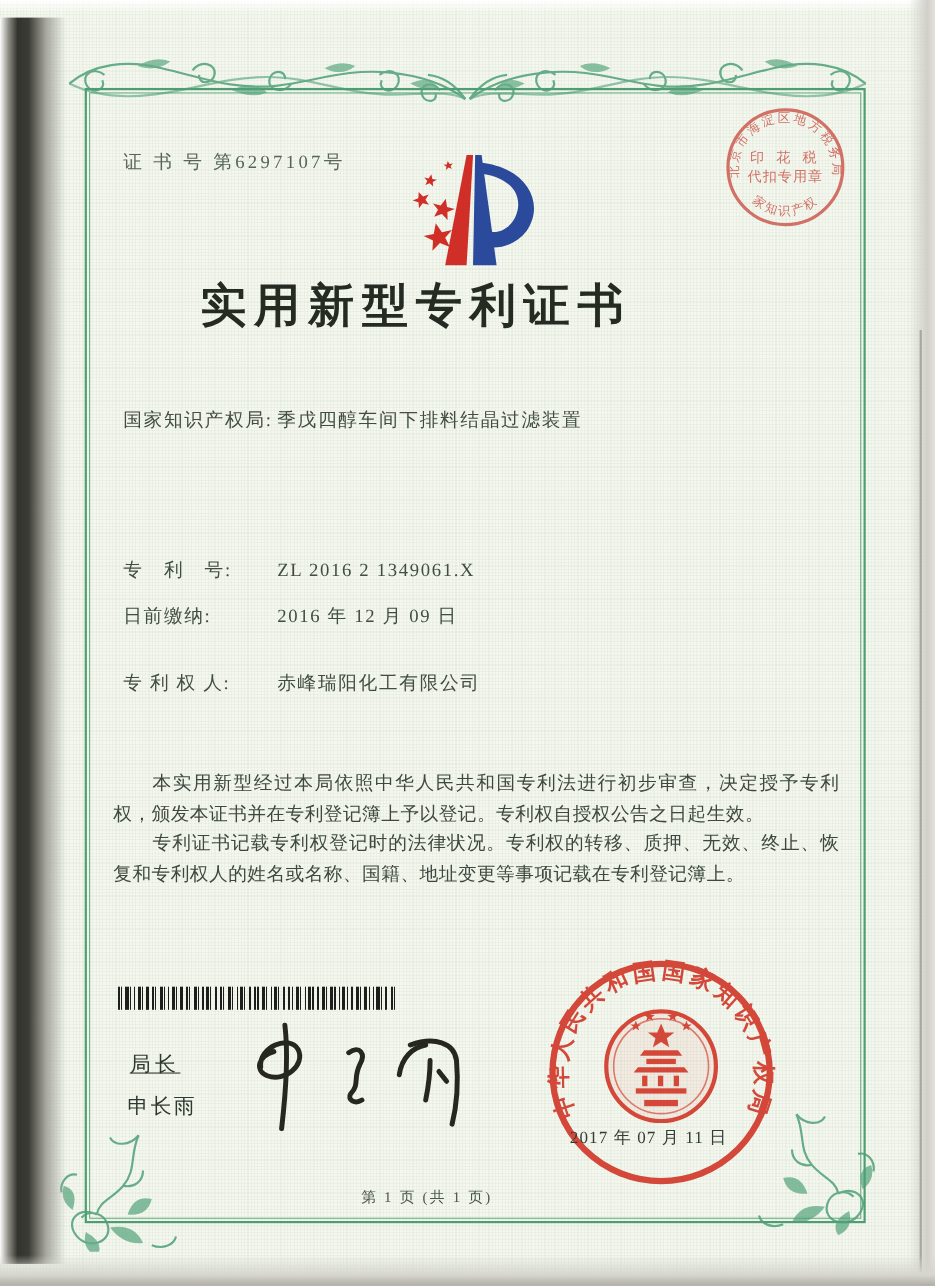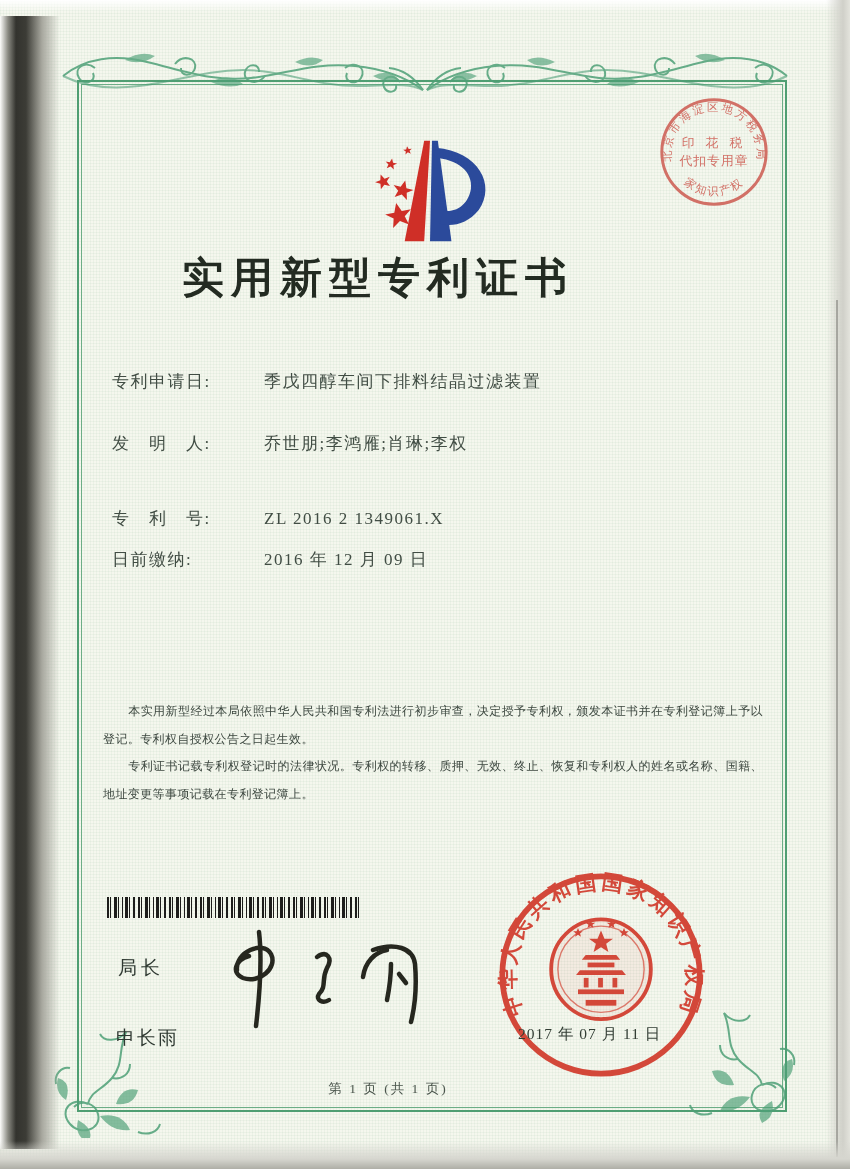--- a/index.html
+++ b/index.html
@@ -30,26 +30,26 @@
   
   .frame{left:77px;top:80px;width:706px;height:1028px;border:2px solid #4f9e72;}
   .frame-inner{position:absolute;inset:2px;border:1px solid #6cad86;}
 
   
   .cert-no{left:112px;top:136px;font-size:17px;letter-spacing:3px;color:#57645b;}
   .doc-title{left:0;top:250px;width:756px;text-align:center;font-size:42px;font-weight:bold;
     letter-spacing:7px;color:#232b22;}
   .field-row{left:112px;font-size:17px;color:#414d44;letter-spacing:1.5px;white-space:nowrap;}
   .field-label{display:inline-block;width:132px;}
-  .field-value{margin-left:20px;}
-  .body-text{left:103px;top:698px;width:660px;font-size:12px;line-height:27.5px;
+  .field-value{margin-left:8px;}
+  .body-text{left:103px;top:698px;width:660px;font-size:17px;line-height:27.5px;
     color:#3d4840;text-align:justify;letter-spacing:0.4px;}
   .body-text p{margin:0;text-indent:2.1em;}
-  .signer-title{left:118px;top:955px;font-size:19px;letter-spacing:4px;color:#2e3831;}
-  .signer-name{left:116px;top:993px;font-size:19px;letter-spacing:2px;color:#2e3831;margin-top:32px;}
+  .signer-title{left:118px;top:955px;font-size:19px;letter-spacing:4px;color:#2e3831;text-decoration:underline;}
+  .signer-name{left:116px;top:993px;font-size:19px;letter-spacing:2px;color:#2e3831;}
   .seal-date{left:518px;top:1024px;font-size:15.5px;letter-spacing:1px;color:#323d34;z-index:6;}
   .footer{left:0;top:1080px;width:776px;text-align:center;font-size:13.5px;letter-spacing:2px;color:#4a554c;}
 
   
   .barcode{left:107px;top:897px;width:253px;height:21px;
     background:repeating-linear-gradient(90deg,
       #1d1d1b 0 2px, rgba(0,0,0,0) 2px 3px,
       #1d1d1b 3px 4px, rgba(0,0,0,0) 4px 7px,
       #1d1d1b 7px 10px, rgba(0,0,0,0) 10px 11px,
       #1d1d1b 11px 12px, rgba(0,0,0,0) 12px 15px,
@@ -114,20 +114,21 @@
         <path d="M86,104 c10,4 20,0 22,-8"></path>
         <path d="M4,56 c-2,-10 6,-18 14,-16"></path>
       </g>
     </defs>
     <use href="#flourish"></use>
   </svg>
   <svg class="abs flourish-br" viewBox="0 0 115 110">
     <use href="#flourish" transform="translate(115,0) scale(-1,1)"></use>
   </svg>
 
+  <div class="abs cert-no">证 书 号 第6297107号</div>
 
   <svg class="abs logo-box" viewBox="0 0 158 115">
     <defs>
       <path id="star" d="M0,-10 L2.9,-3.1 L10,-3.1 L4.3,1.2 L6.2,8.1 L0,4 L-6.2,8.1 L-4.3,1.2 L-10,-3.1 L-2.9,-3.1 Z"></path>
     </defs>
     <polygon points="72,5 78,5 72,108 52,108" fill="#cf2f27"></polygon>
     <polygon points="80,5 86,5 100,108 78,108" fill="#2b4a9b"></polygon>
     <path d="M84,12 C128,16 146,50 128,76 C117,90 100,94 88,90 L92,76 C104,80 118,70 120,54 C122,36 106,24 82,22 Z" fill="#2b4a9b"></path>
     <g fill="#cf2f27">
       <use href="#star" transform="translate(46,82) scale(1.35) rotate(-12)"></use>
@@ -150,30 +151,30 @@
     <text x="65" y="60" text-anchor="middle" font-size="13" letter-spacing="4" fill="#cd5a50">印 花 税</text>
     <text x="65" y="78" text-anchor="middle" font-size="13" letter-spacing="1" fill="#cd5a50">代扣专用章</text>
     <text font-size="11.5" fill="#cd5a50" letter-spacing="2">
       <textPath href="#taxBottomArc" startOffset="50%" text-anchor="middle">国家知识产权局</textPath>
     </text>
   </svg>
 
   <div class="abs doc-title">实用新型专利证书</div>
 
   <div class="abs field-row" style="top:370px">
-    <span class="field-label">专利申请日:</span><span class="field-value">季戊四醇车间下排料结晶过滤装置</span>
-  </div>
-  <div class="abs field-row" style="top:432px">
-    <span class="field-label">发　明　人:</span><span class="field-value">乔世朋;李鸿雁;肖琳;李权</span>
+    <span class="field-label">国家知识产权局:</span><span class="field-value">季戊四醇车间下排料结晶过滤装置</span>
   </div>
   <div class="abs field-row" style="top:507px">
     <span class="field-label">专　利　号:</span><span class="field-value">ZL 2016 2 1349061.X</span>
   </div>
   <div class="abs field-row" style="top:548px">
     <span class="field-label">日前缴纳:</span><span class="field-value">2016 年 12 月 09 日</span>
+  </div>
+  <div class="abs field-row" style="top:609px">
+    <span class="field-label">专 利 权 人:</span><span class="field-value">赤峰瑞阳化工有限公司</span>
   </div>
 
   <div class="abs body-text">
     <p>本实用新型经过本局依照中华人民共和国专利法进行初步审查，决定授予专利权，颁发本证书并在专利登记簿上予以登记。专利权自授权公告之日起生效。</p>
     <p>专利证书记载专利权登记时的法律状况。专利权的转移、质押、无效、终止、恢复和专利权人的姓名或名称、国籍、地址变更等事项记载在专利登记簿上。</p>
   </div>
 
   <div class="abs barcode"></div>
 
   <div class="abs signer-title">局长</div>

